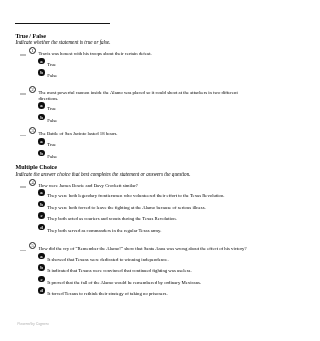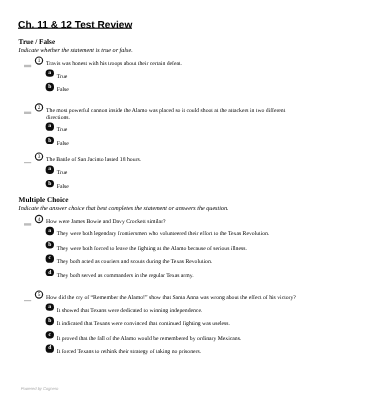--- a/index.html
+++ b/index.html
@@ -13,21 +13,20 @@
   .otext{position:absolute;left:47.3px;width:202px;font-size:4.76px;line-height:5.9px;}
   .blank{position:absolute;width:6.1px;height:1.5px;background:#bcbcbc;}
   .qnum{position:absolute;width:5.1px;height:5.1px;border:0.6px solid #1c1c1c;border-radius:50%;font-size:4.35px;line-height:5.7px;text-align:center;color:#111;}
   .bul{position:absolute;width:6.5px;height:6.5px;border-radius:50%;background:#0d0d0d;color:#fff;font-size:4.7px;line-height:7.3px;text-align:center;font-weight:bold;font-family:"Liberation Serif",serif;}
   .foot{position:absolute;left:17.3px;top:322.2px;font-family:"Liberation Sans",sans-serif;font-style:italic;font-size:3.5px;line-height:5px;color:#b0b0b0;letter-spacing:-0.09px;white-space:nowrap;}
 </style>
 </head>
 <body>
 
 <div class="page">
-  <div class="title">Ch. 11 &amp; 12 Test Review</div>
   <div class="title-rule"></div>
   <div id="body">
       <div class="sect" style="top:32.7px">True / False</div>
       <div class="instr" style="top:38.8px">Indicate whether the statement is true or false.</div>
       <div class="blank" style="left:20px;top:54.4px"></div>
       <div class="qnum" style="left:29.1px;top:46.8px">1</div>
       <div class="qtext" style="top:50.8px">Travis was honest with his troops about their certain defeat.</div>
       <div class="optrow">
         <div class="bul" style="left: 38.2px; top: 57.6px;">a</div>
         <div class="otext" style="top: 61.6px;">True</div>

